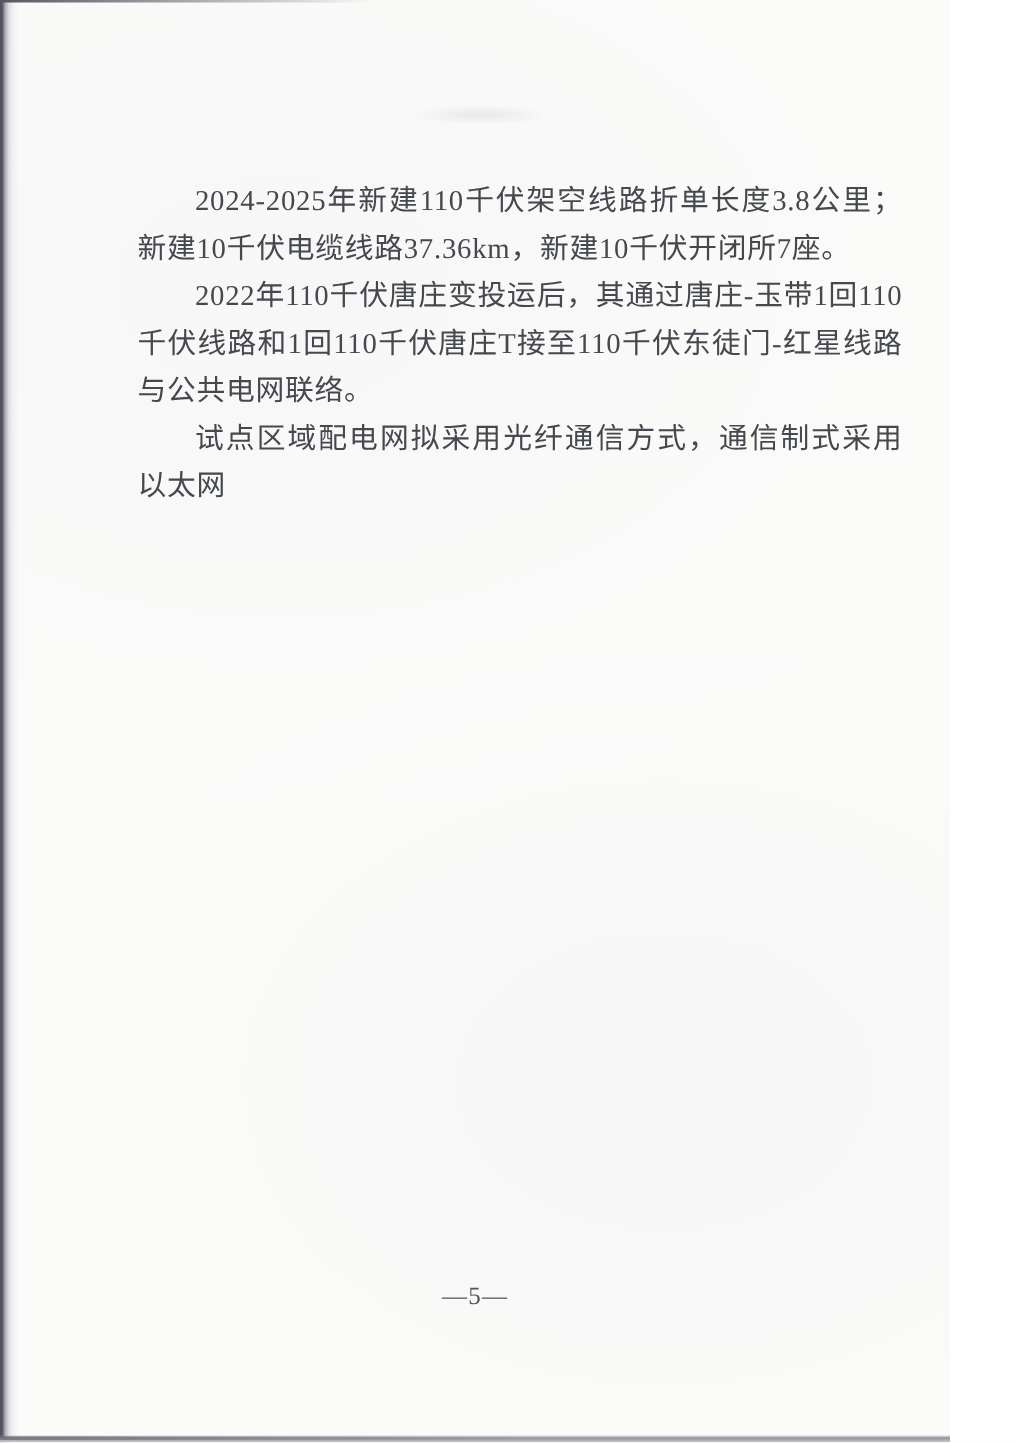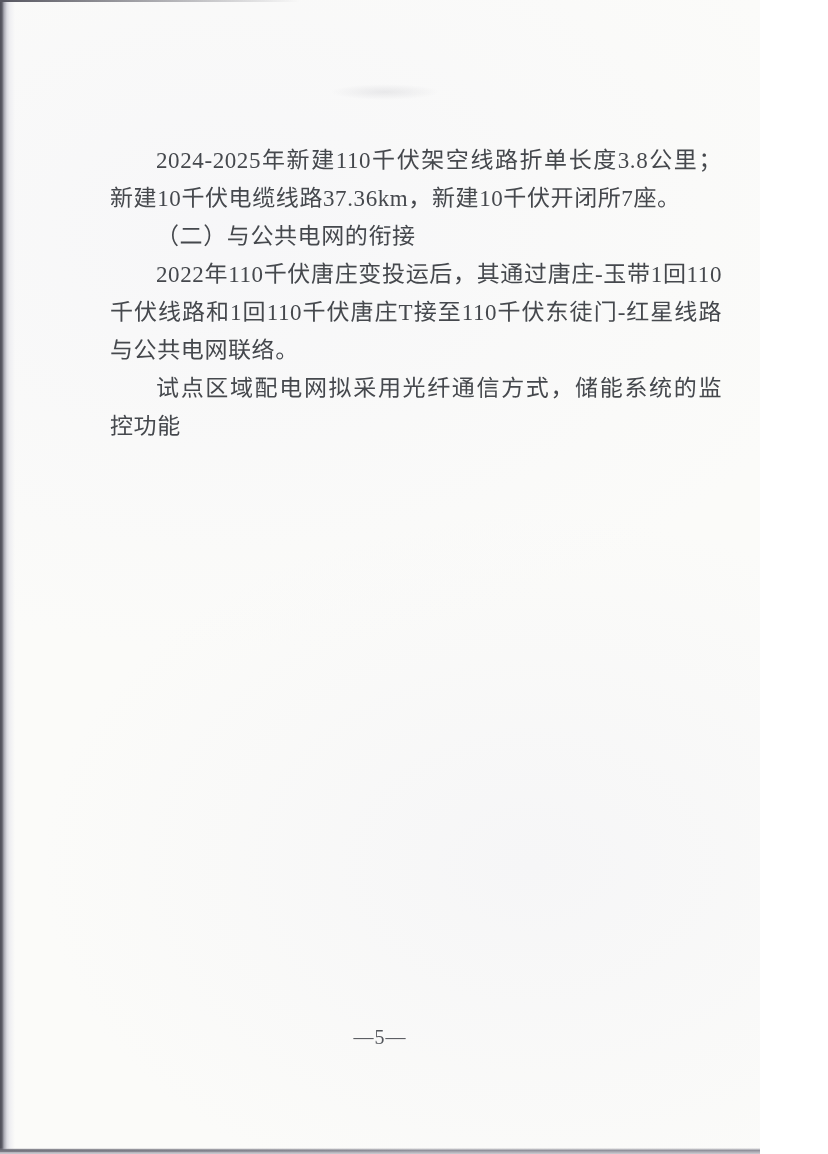--- a/index.html
+++ b/index.html
@@ -87,21 +87,20 @@
 <body>
 
 <div class="page">
 
   <div class="edge-left"></div>
   <div class="edge-top"></div>
   <div class="smudge"></div>
 
   <div class="content">
     <p class="doc-par">2024-2025年新建110千伏架空线路折单长度3.8公里；新建10千伏电缆线路37.36km，新建10千伏开闭所7座。</p>
-    <p class="doc-par">（二）与公共电网的衔接</p>
     <p class="doc-par">2022年110千伏唐庄变投运后，其通过唐庄-玉带1回110千伏线路和1回110千伏唐庄T接至110千伏东徒门-红星线路与公共电网联络。</p>
-    <p class="doc-par">试点区域配电网拟采用光纤通信方式，储能系统的监控功能</p>
+    <p class="doc-par">试点区域配电网拟采用光纤通信方式，通信制式采用以太网</p>
   </div>
 
   <div class="footer">—5—</div>
 
   <div class="edge-bottom"></div>
 </div>
 
 </body></html>

